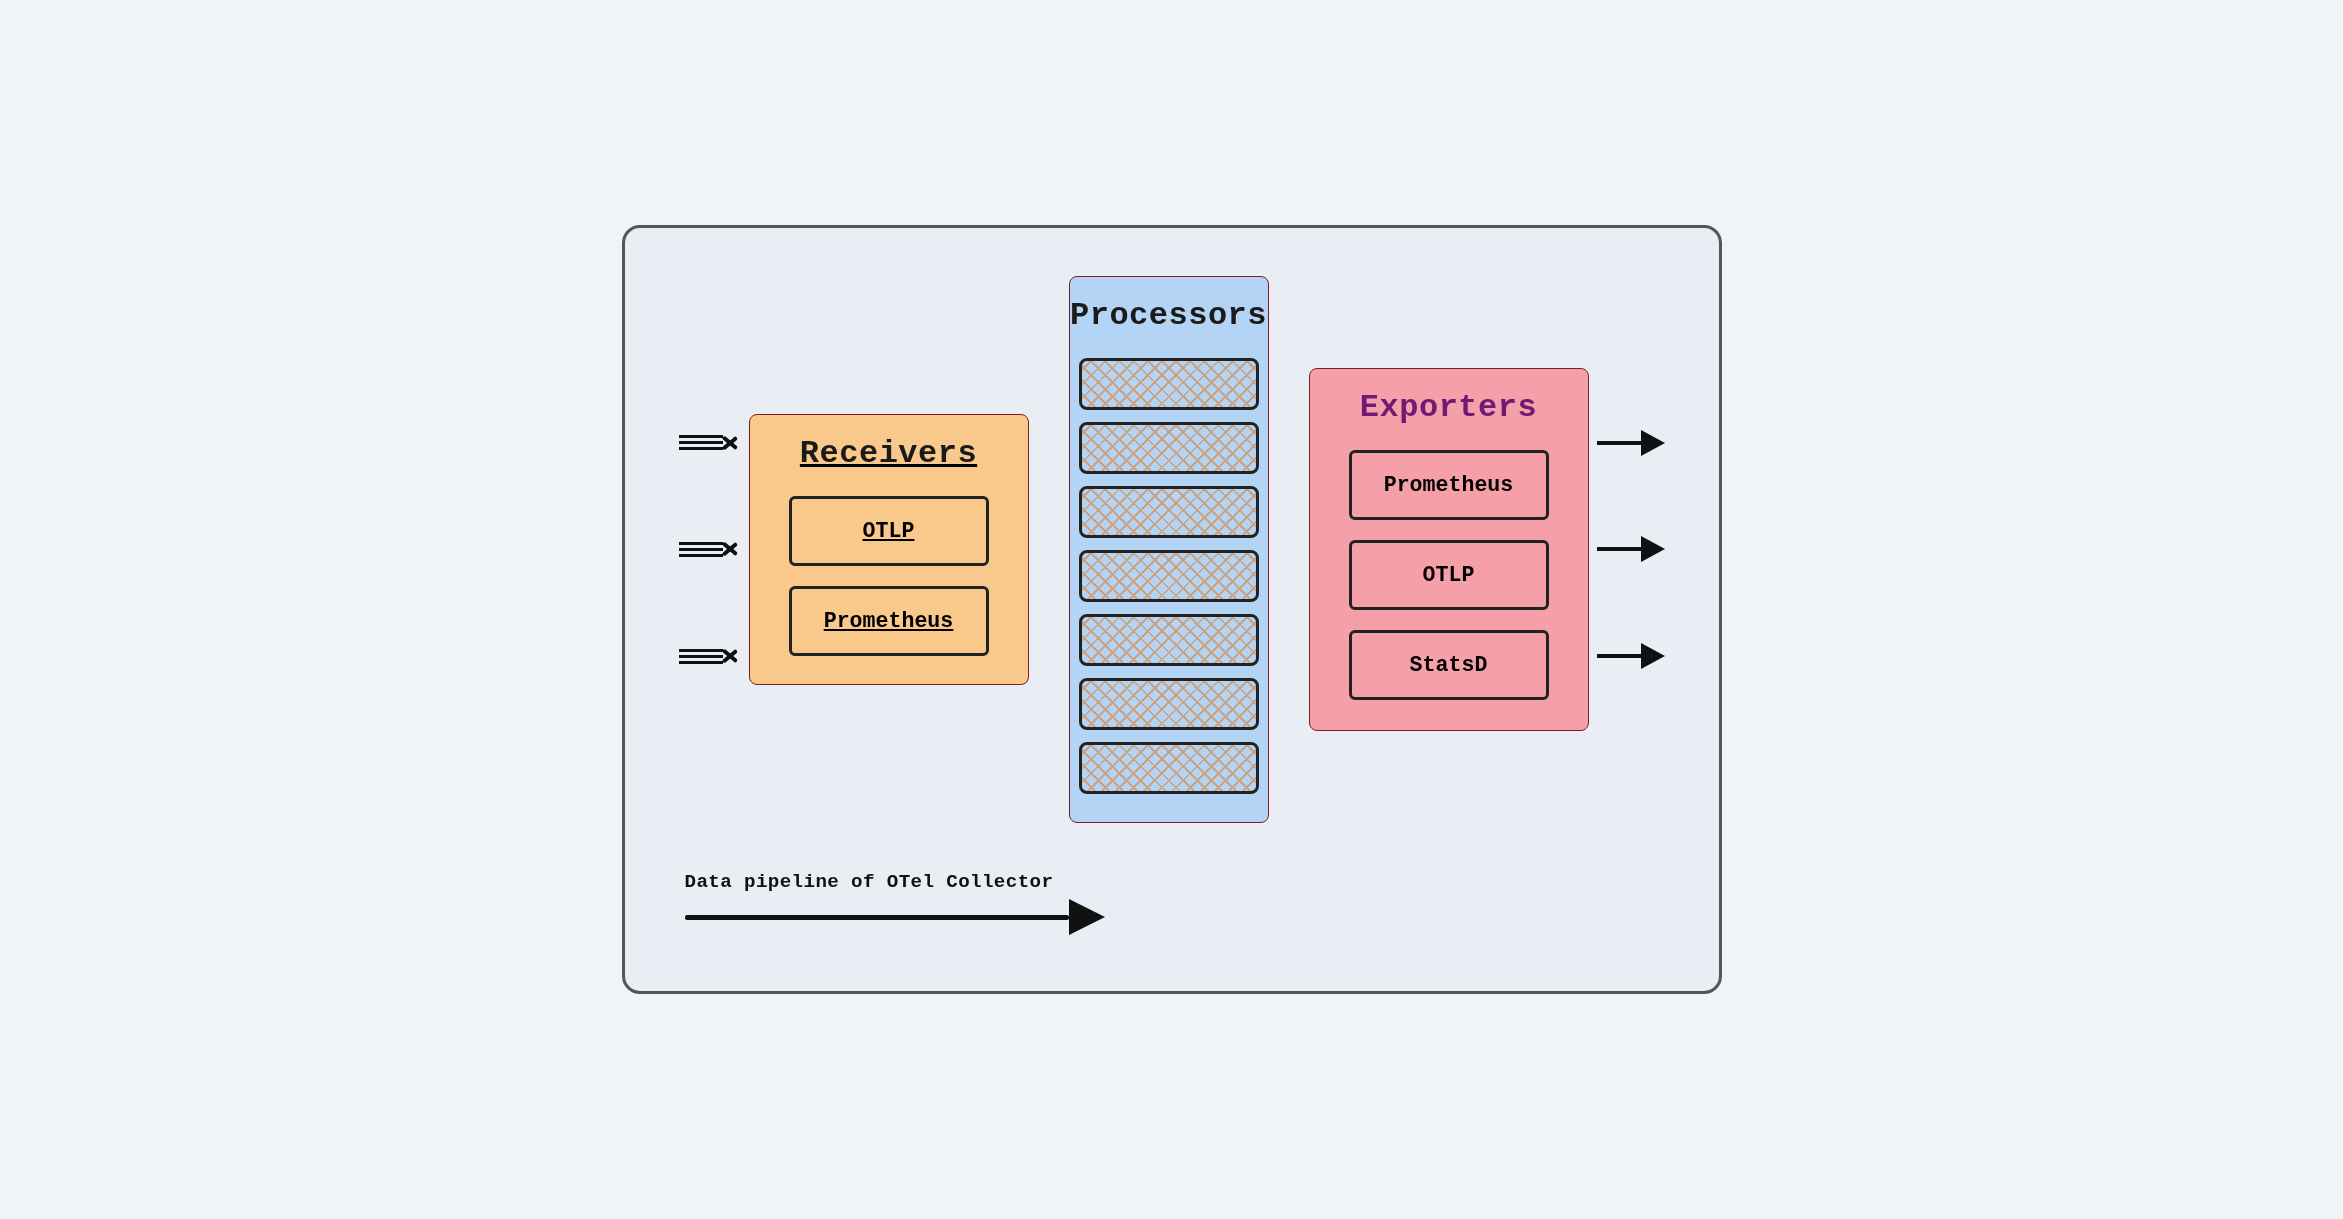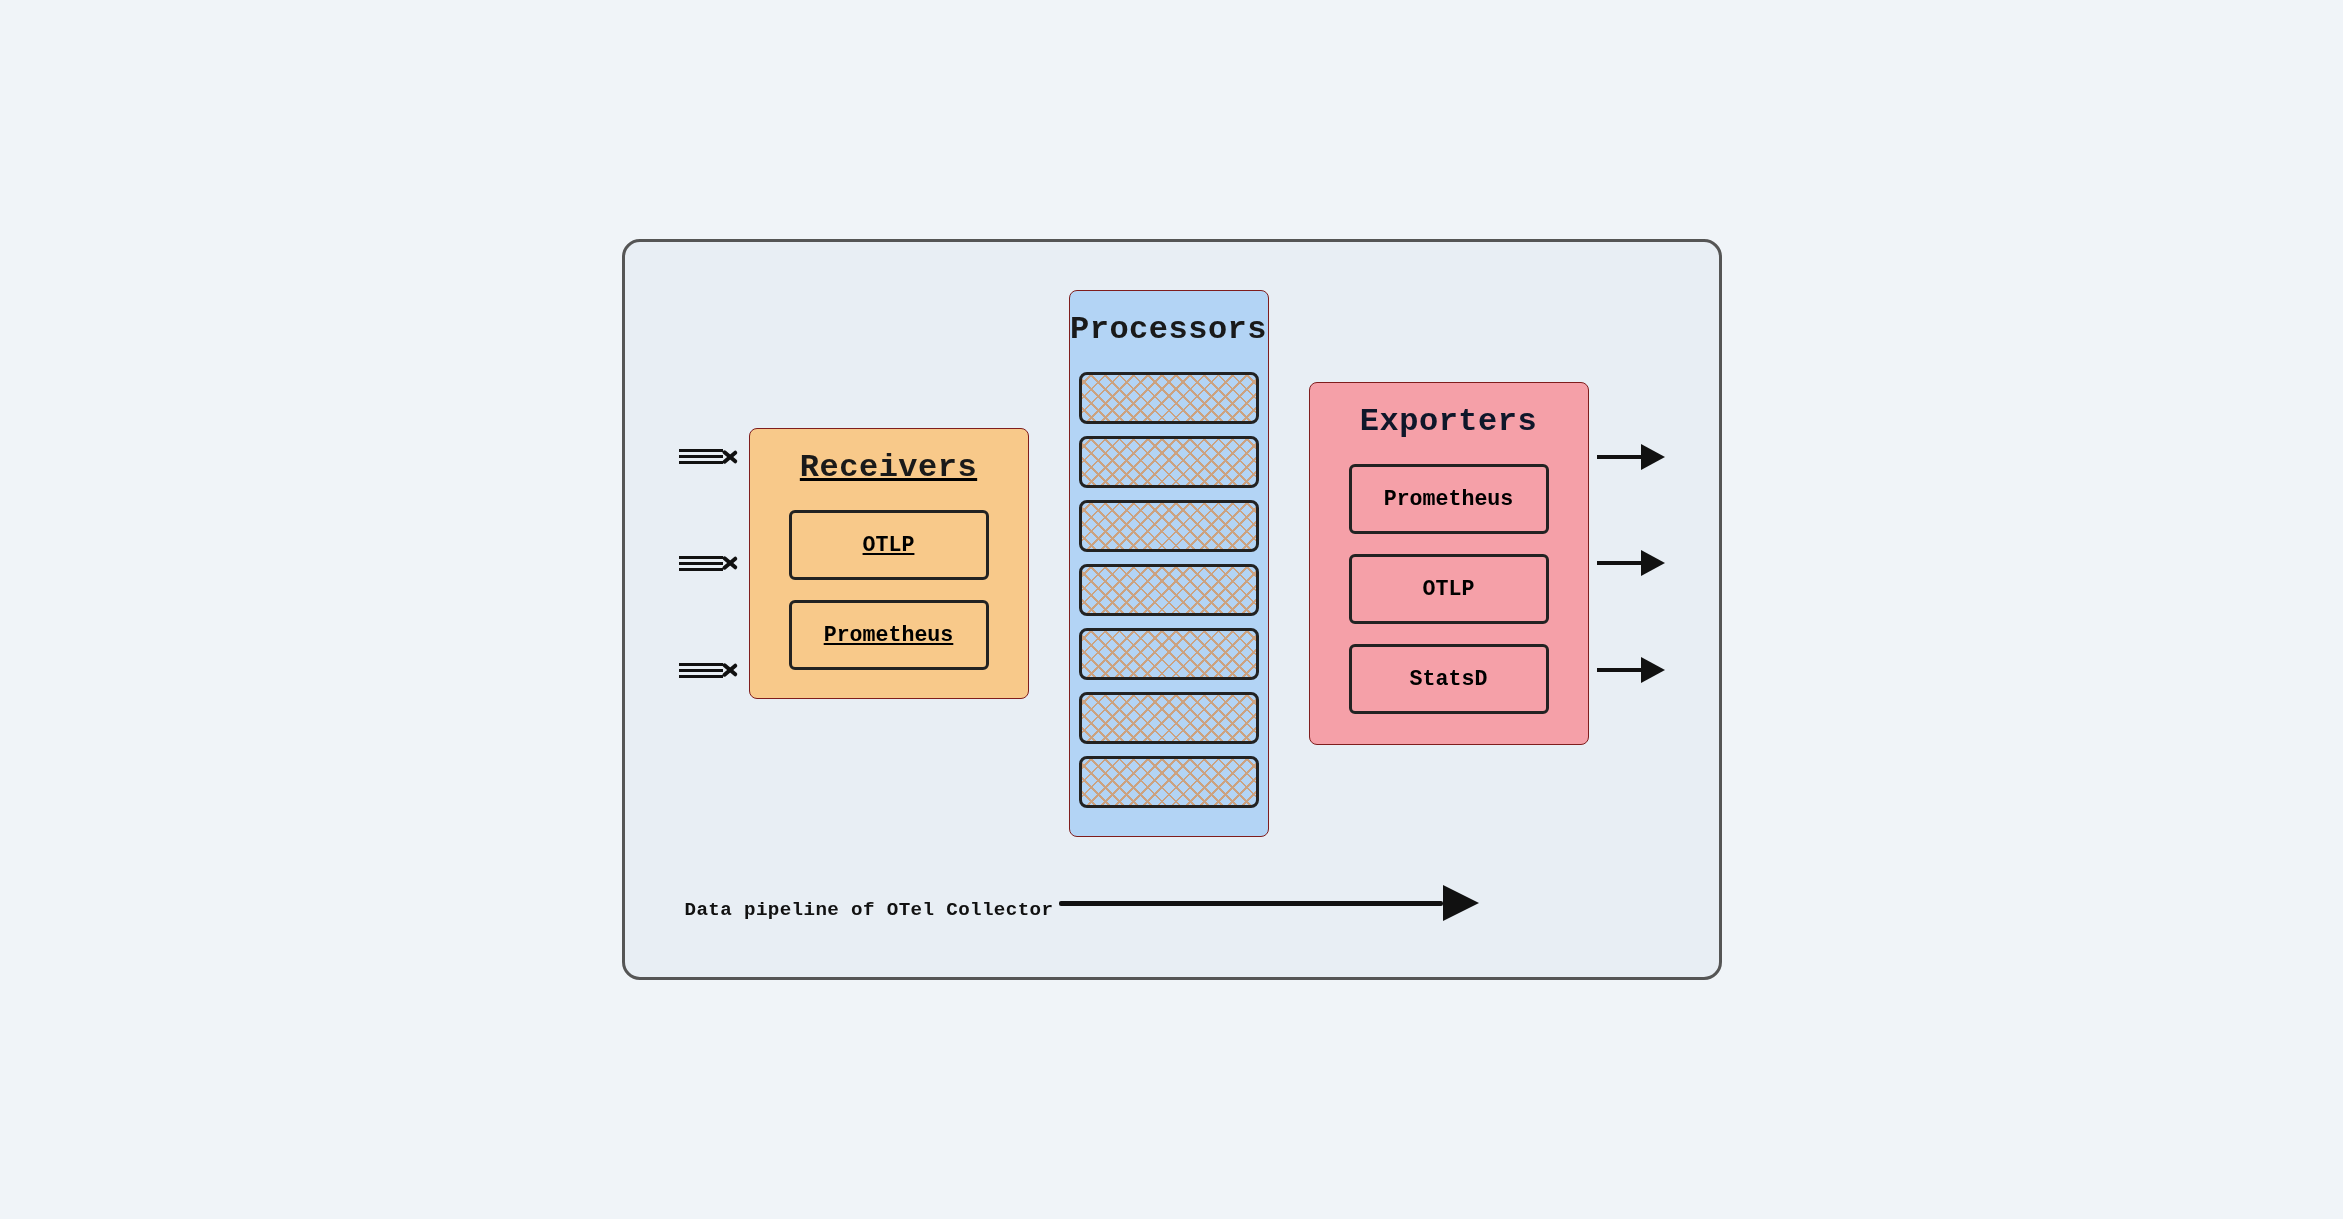--- a/index.html
+++ b/index.html
@@ -124,21 +124,21 @@
       opacity: 0.55;
     }
 
     
     .exporters-col {
       background: #f5a0a8;
       width: 280px;
     }
 
     .exporters-col .column-title {
-      color: #0f172a;
+      color: #701a75;
     }
 
     .exporter-box {
       border: 3px solid #222;
       border-radius: 6px;
       background: #f5a0a8;
       width: 200px;
       text-align: center;
       padding: 20px 12px;
       font-size: 1.35rem;
@@ -146,21 +146,22 @@
       margin-bottom: 20px;
     }
 
     .exporter-box:last-child {
       margin-bottom: 2px;
     }
 
     
     .pipeline-label-row {
       display: flex;
-      align-items: flex-end;
+      flex-direction: column;
+      align-items: flex-start;
       gap: 6px;
       margin-top: 10px;
     }
 
     .pipeline-text {
       font-size: 1.2rem;
       font-weight: 700;
       letter-spacing: 0.02em;
       color: #111;
       font-family: 'Courier New', Courier, monospace;

